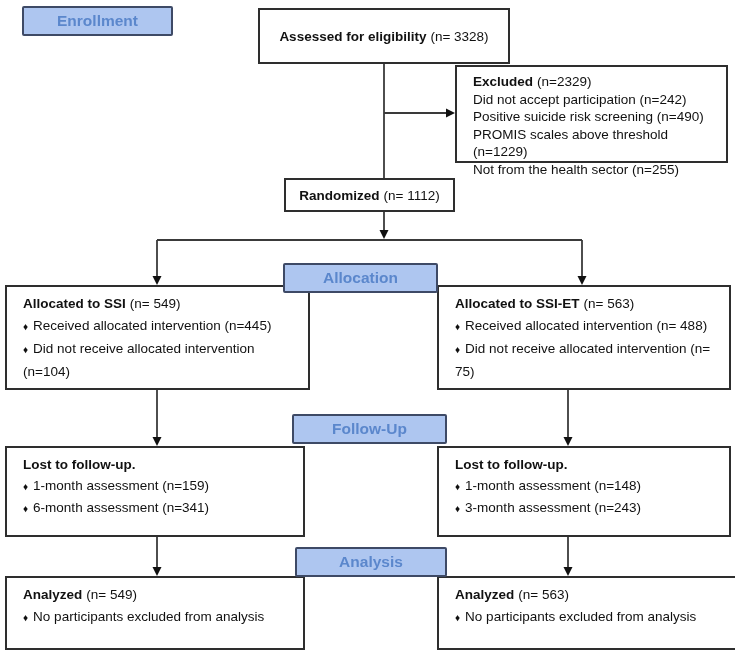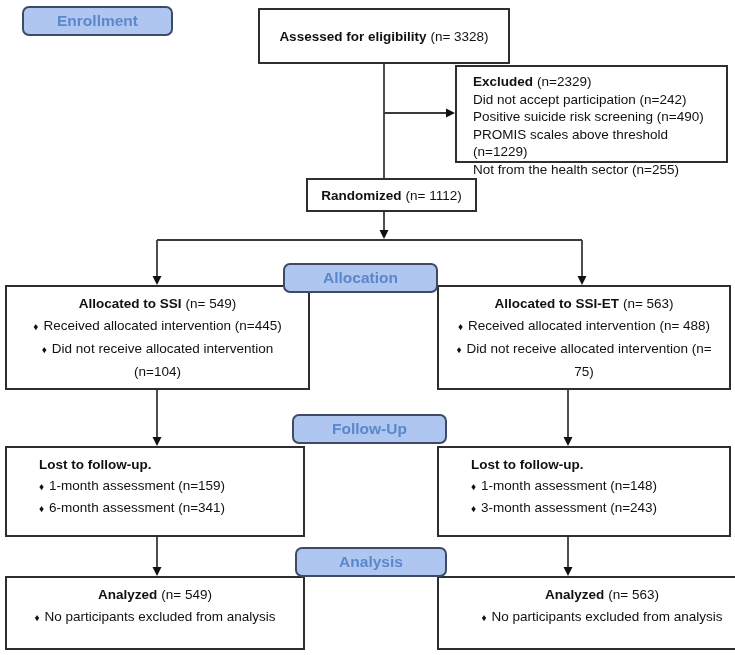--- a/index.html
+++ b/index.html
@@ -13,37 +13,37 @@
   #canvas{
     position:relative;width:735px;height:655px;background:#ffffff;
     font-family:"Liberation Sans","DejaVu Sans",sans-serif;
     font-size:13.5px;color:#111;overflow:hidden;
   }
   svg.connectors{position:absolute;left:0;top:0;z-index:1;}
   .stage-badge{
     position:absolute;z-index:3;
     background:var(--badge-fill);
     border:2px solid var(--badge-border);
-    border-radius:7px;
+    border-radius:2px;
     display:flex;align-items:center;justify-content:center;
     font-weight:bold;font-size:15.5px;color:var(--badge-text);
     box-sizing:border-box;
   }
   .flow-box{
     position:absolute;z-index:2;background:#ffffff;
     border:2px solid var(--box-border);
     box-sizing:border-box;
   }
   .flow-box.centered{display:flex;align-items:center;justify-content:center;}
   .flow-box.padded{padding:6px 16px;}
   .b{font-weight:bold;}
   .n{margin-left:4px;}
   .line{line-height:17.5px;}
-  .line-lg{line-height:22px;text-align:center;}
-  .line-md{line-height:21px;margin-left:16px;}
+  .line-lg{line-height:22px;}
+  .line-md{line-height:21px;}
   .bullet-line .bullet{
     display:inline-block;font-size:10px;margin-right:5px;
     vertical-align:baseline;color:#111;
   }
 </style>
 </head>
 <body>
 
 <div id="canvas">
 
@@ -100,21 +100,21 @@
   <div class="flow-box padded" style="left:455px;top:65px;width:273px;height:98px;">
     <div class="line">
       <span class="b">Excluded</span><span class="n">(n=2329)</span>
     </div>
     <div class="line">Did not accept participation (n=242)</div>
     <div class="line">Positive suicide risk screening (n=490)</div>
     <div class="line">PROMIS scales above threshold (n=1229)</div>
     <div class="line">Not from the health sector (n=255)</div>
   </div>
 
-  <div class="flow-box centered" style="left:306px;top:178px;width:171px;height:34px;">
+  <div class="flow-box centered" style="left:284px;top:178px;width:171px;height:34px;">
     <div>
       <span class="b">Randomized</span><span class="n">(n= 1112)</span>
     </div>
   </div>
 
   <div class="flow-box padded" style="left:5px;top:285px;width:305px;height:105px;">
     <div class="line-lg">
       <span class="b">Allocated to SSI</span><span class="n">(n= 549)</span>
     </div>
     <div class="line-lg bullet-line">

